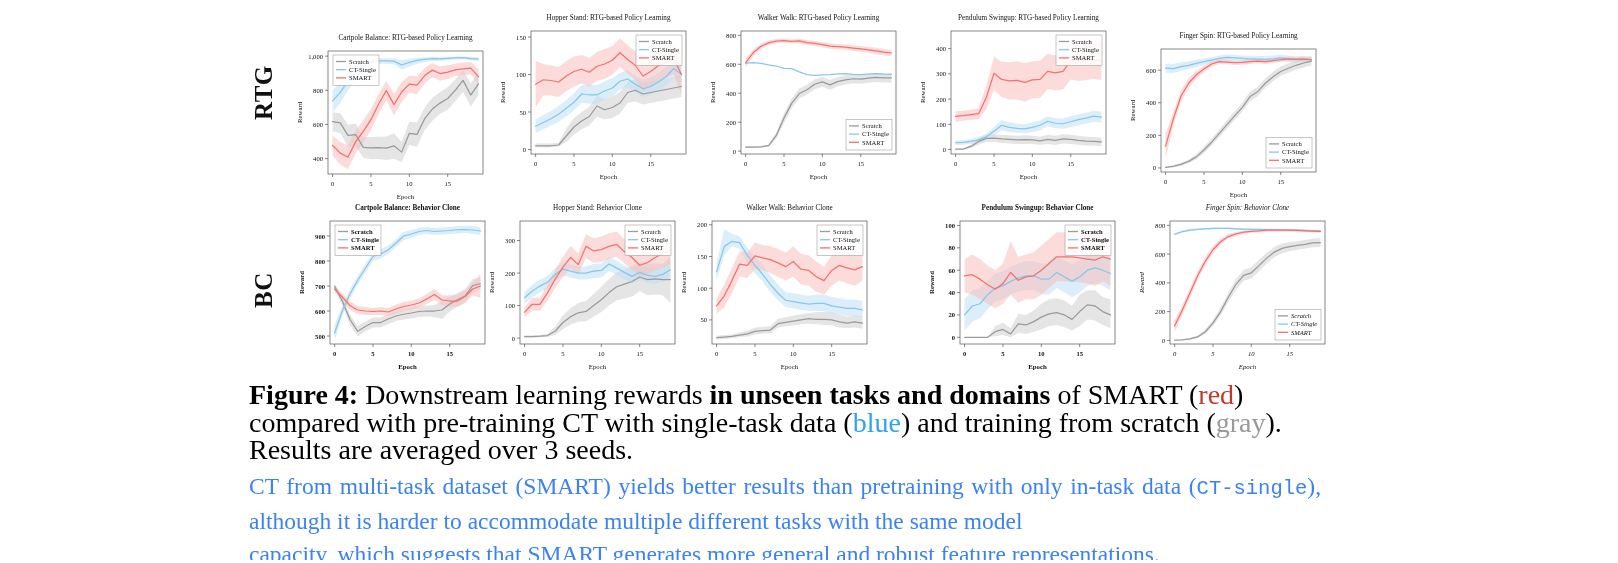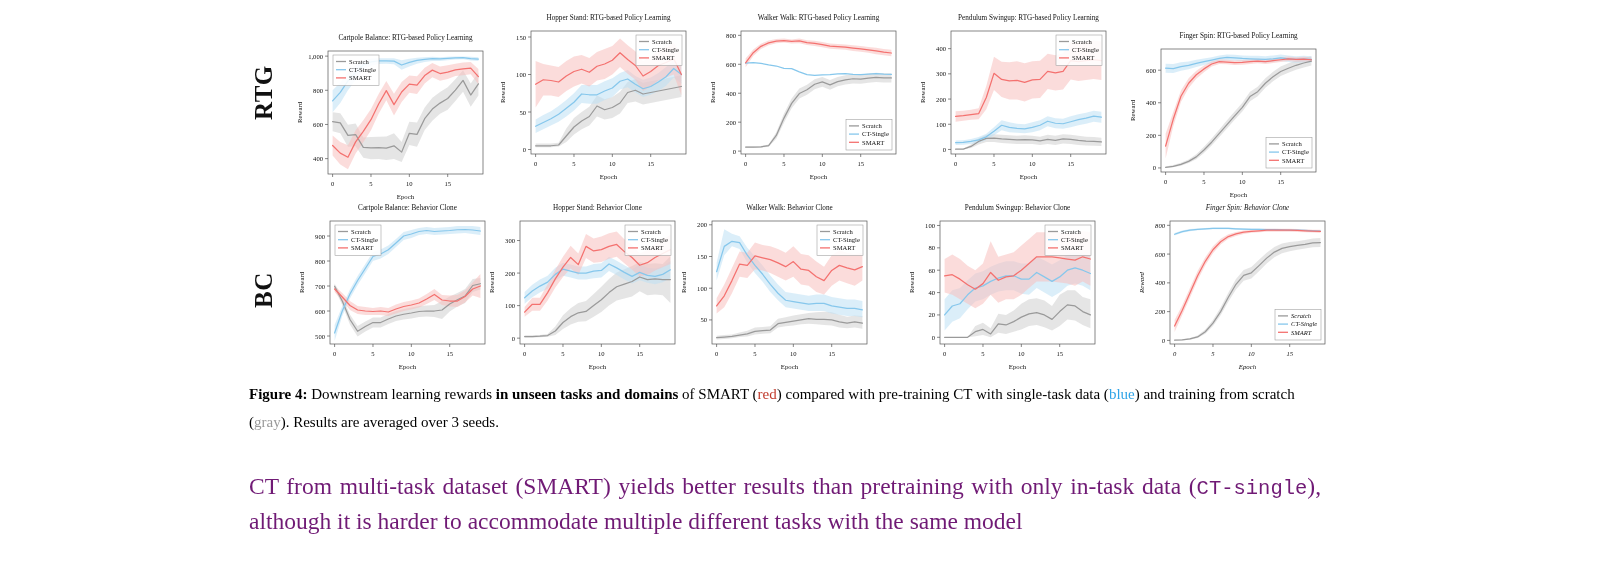--- a/index.html
+++ b/index.html
@@ -6,28 +6,28 @@
   body{width:1618px;height:563px;font-family:"Liberation Serif",serif;color:#000;overflow:hidden;}
   #page{position:relative;width:1618px;height:563px;}
 
   .figure-block{position:absolute;left:0;top:0;width:1618px;height:378px;}
   .row-label{position:absolute;font-family:"Liberation Serif",serif;font-weight:bold;color:#111;
              transform:rotate(-90deg);transform-origin:center center;white-space:nowrap;letter-spacing:.5px;}
   .panel{position:absolute;}
   .panel svg{display:block;}
 
   .caption{position:absolute;left:249px;top:381px;width:1070px;
-           font-family:"Liberation Serif",serif;font-size:15px;line-height:27.5px;color:#000;}
+           font-family:"Liberation Serif",serif;font-size:28px;line-height:27.5px;color:#000;}
   .caption b{font-weight:bold;}
   .cap-red{color:#c0392b;}
   .cap-blue{color:#2fa4e7;}
   .cap-gray{color:#9a9a9a;}
 
   .bodytext{position:absolute;left:249px;top:470px;width:1072px;
-            font-family:"Liberation Serif",serif;font-size:23.5px;line-height:33px;color:#701a75;
+            font-family:"Liberation Serif",serif;font-size:23.5px;line-height:33px;color:#3b82f6;
             text-align:justify;}
   .mono{font-family:"Liberation Mono",monospace;font-size:20.5px;}
   .clipline{height:22px;overflow:hidden;}
 </style>
 </head>
 <body>
 
 <div id="page">
 
   <div class="figure-block">
@@ -225,21 +225,21 @@
               <rect x="149" y="111.4" width="46" height="30.599999999999998" fill="#ffffff" fill-opacity="0.88" stroke="#9a9a9a" stroke-width="0.55"></rect>
               <line x1="152" y1="117.9" x2="162" y2="117.9" stroke="#9a9a9a" stroke-width="1.3"></line>
               <text x="165" y="120.2" font-size="6.6" font-family="&quot;Liberation Serif&quot;, serif" fill="#111">Scratch</text>
               <line x1="152" y1="126.10000000000001" x2="162" y2="126.10000000000001" stroke="#86c7ec" stroke-width="1.3"></line>
               <text x="165" y="128.4" font-size="6.6" font-family="&quot;Liberation Serif&quot;, serif" fill="#111">CT-Single</text>
               <line x1="152" y1="134.3" x2="162" y2="134.3" stroke="#f4716f" stroke-width="1.3"></line>
               <text x="165" y="136.60000000000002" font-size="6.6" font-family="&quot;Liberation Serif&quot;, serif" fill="#111">SMART</text>
             </g>
           </svg>
         </div>
-        <div class="panel" style="left: 286px; top: 198px; width: 205px; height: 186px;">
+        <div class="panel" style="left: 286px; top: 198px; width: 205px; height: 186px; font-weight: bold;">
           <svg width="205" height="186" viewBox="0 0 205 186">
             <text x="121.5" y="12" text-anchor="middle" font-size="7.2" font-family="&quot;Liberation Serif&quot;, serif" fill="#111">Cartpole Balance: Behavior Clone</text>
             <rect x="44" y="23" width="155" height="123" fill="#ffffff" stroke="#555" stroke-width="0.7"></rect>
             <path d="M48.60,85.50 L56.28,99.00 L63.95,116.50 L71.62,128.00 L79.30,123.50 L86.97,119.50 L94.64,119.50 L102.32,116.00 L109.99,113.00 L117.66,111.00 L125.34,109.50 L133.01,108.00 L140.68,107.50 L148.36,107.00 L156.03,103.00 L163.70,98.50 L171.38,95.00 L179.05,91.00 L186.72,81.00 L194.40,80.00 L194.40,91.50 L186.72,94.00 L179.05,105.00 L171.38,108.50 L163.70,113.50 L156.03,121.00 L148.36,119.00 L140.68,118.50 L133.01,119.00 L125.34,120.50 L117.66,121.50 L109.99,123.00 L102.32,126.00 L94.64,129.50 L86.97,129.50 L79.30,133.50 L71.62,138.50 L63.95,126.50 L56.28,107.00 L48.60,91.00 Z" fill="#cfcfcf" fill-opacity="0.55" stroke="none"></path>
             <path d="M48.60,127.00 L56.28,108.00 L63.95,91.50 L71.62,78.00 L79.30,66.00 L86.97,54.00 L94.64,51.50 L102.32,47.50 L109.99,41.00 L117.66,34.00 L125.34,32.00 L133.01,30.00 L140.68,29.00 L148.36,30.00 L156.03,29.50 L163.70,29.00 L171.38,28.00 L179.05,28.00 L186.72,28.00 L194.40,29.00 L194.40,37.00 L186.72,36.00 L179.05,35.00 L171.38,35.50 L163.70,36.00 L156.03,36.50 L148.36,37.00 L140.68,36.00 L133.01,37.00 L125.34,40.00 L117.66,42.00 L109.99,49.00 L102.32,56.00 L94.64,60.50 L86.97,63.00 L79.30,75.00 L71.62,87.00 L63.95,100.50 L56.28,118.00 L48.60,143.00 Z" fill="#bde0f4" fill-opacity="0.55" stroke="none"></path>
             <path d="M48.60,88.00 L56.28,95.00 L63.95,103.00 L71.62,108.00 L79.30,109.00 L86.97,110.00 L94.64,109.00 L102.32,110.00 L109.99,106.50 L117.66,104.00 L125.34,102.50 L133.01,100.50 L140.68,96.00 L148.36,91.00 L156.03,97.00 L163.70,97.50 L171.38,97.00 L179.05,92.50 L186.72,84.50 L194.40,76.00 L194.40,100.00 L186.72,97.50 L179.05,104.50 L171.38,109.00 L163.70,108.50 L156.03,107.00 L148.36,102.00 L140.68,106.00 L133.01,109.50 L125.34,111.50 L117.66,113.00 L109.99,115.50 L102.32,118.00 L94.64,117.00 L86.97,117.00 L79.30,117.00 L71.62,116.00 L63.95,112.00 L56.28,103.00 L48.60,94.00 Z" fill="#f8bfbe" fill-opacity="0.55" stroke="none"></path>
             <path d="M48.60,88.25 L56.28,103.00 L63.95,121.50 L71.62,133.25 L79.30,128.50 L86.97,124.50 L94.64,124.50 L102.32,121.00 L109.99,118.00 L117.66,116.25 L125.34,115.00 L133.01,113.50 L140.68,113.00 L148.36,113.00 L156.03,112.00 L163.70,106.00 L171.38,101.75 L179.05,98.00 L186.72,87.50 L194.40,85.75 " fill="none" stroke="#9a9a9a" stroke-width="1.25" stroke-linejoin="round" stroke-linecap="round"></path>
             <path d="M48.60,135.00 L56.28,113.00 L63.95,96.00 L71.62,82.50 L79.30,70.50 L86.97,58.50 L94.64,56.00 L102.32,51.75 L109.99,45.00 L117.66,38.00 L125.34,36.00 L133.01,33.50 L140.68,32.50 L148.36,33.50 L156.03,33.00 L163.70,32.50 L171.38,31.75 L179.05,31.50 L186.72,32.00 L194.40,33.00 " fill="none" stroke="#86c7ec" stroke-width="1.25" stroke-linejoin="round" stroke-linecap="round"></path>
             <path d="M48.60,91.00 L56.28,99.00 L63.95,107.50 L71.62,112.00 L79.30,113.00 L86.97,113.50 L94.64,113.00 L102.32,114.00 L109.99,111.00 L117.66,108.50 L125.34,107.00 L133.01,105.00 L140.68,101.00 L148.36,96.50 L156.03,102.00 L163.70,103.00 L171.38,103.00 L179.05,98.50 L186.72,91.00 L194.40,88.00 " fill="none" stroke="#f4716f" stroke-width="1.25" stroke-linejoin="round" stroke-linecap="round"></path>
             <line x1="41" y1="138" x2="44" y2="138" stroke="#555" stroke-width="0.7"></line>
@@ -344,21 +344,21 @@
               <rect x="149" y="27" width="46" height="30.599999999999998" fill="#ffffff" fill-opacity="0.88" stroke="#9a9a9a" stroke-width="0.55"></rect>
               <line x1="152" y1="33.5" x2="162" y2="33.5" stroke="#9a9a9a" stroke-width="1.3"></line>
               <text x="165" y="35.8" font-size="6.6" font-family="&quot;Liberation Serif&quot;, serif" fill="#111">Scratch</text>
               <line x1="152" y1="41.7" x2="162" y2="41.7" stroke="#86c7ec" stroke-width="1.3"></line>
               <text x="165" y="44" font-size="6.6" font-family="&quot;Liberation Serif&quot;, serif" fill="#111">CT-Single</text>
               <line x1="152" y1="49.9" x2="162" y2="49.9" stroke="#f4716f" stroke-width="1.3"></line>
               <text x="165" y="52.199999999999996" font-size="6.6" font-family="&quot;Liberation Serif&quot;, serif" fill="#111">SMART</text>
             </g>
           </svg>
         </div>
-        <div class="panel" style="left: 896px; top: 198px; width: 205px; height: 186px;">
+        <div class="panel" style="left: 916px; top: 198px; width: 205px; height: 186px; font-weight: bold;">
           <svg width="205" height="186" viewBox="0 0 205 186">
             <text x="121.5" y="12" text-anchor="middle" font-size="7.2" font-family="&quot;Liberation Serif&quot;, serif" fill="#111">Pendulum Swingup: Behavior Clone</text>
             <rect x="44" y="23" width="155" height="123" fill="#ffffff" stroke="#555" stroke-width="0.7"></rect>
             <path d="M48.60,139.29 L56.28,139.29 L63.95,139.29 L71.62,139.29 L79.30,128.11 L86.97,124.75 L94.64,130.35 L102.32,115.81 L109.99,116.93 L117.66,112.45 L125.34,105.75 L133.01,101.27 L140.68,100.15 L148.36,102.39 L156.03,107.98 L163.70,96.80 L171.38,92.33 L179.05,92.33 L186.72,99.04 L194.40,101.27 L194.40,130.35 L186.72,126.99 L179.05,122.52 L171.38,121.40 L163.70,128.11 L156.03,132.58 L148.36,129.23 L140.68,126.99 L133.01,128.11 L125.34,131.46 L117.66,133.70 L109.99,135.94 L102.32,134.82 L94.64,139.29 L86.97,137.05 L79.30,138.17 L71.62,139.29 L63.95,139.29 L56.28,139.29 L48.60,139.29 Z" fill="#cfcfcf" fill-opacity="0.55" stroke="none"></path>
             <path d="M48.60,101.27 L56.28,92.33 L63.95,90.09 L71.62,82.26 L79.30,75.55 L86.97,73.32 L94.64,68.85 L102.32,65.49 L109.99,63.25 L117.66,63.25 L125.34,65.49 L133.01,65.49 L140.68,58.78 L148.36,62.14 L156.03,66.61 L163.70,62.14 L171.38,56.55 L179.05,53.19 L186.72,55.43 L194.40,57.66 L194.40,92.33 L186.72,87.85 L179.05,85.62 L171.38,87.85 L163.70,94.56 L156.03,99.04 L148.36,94.56 L140.68,90.09 L133.01,96.80 L125.34,95.68 L117.66,92.33 L109.99,92.33 L102.32,93.45 L94.64,96.80 L86.97,101.27 L79.30,103.51 L71.62,111.34 L63.95,120.28 L56.28,123.64 L48.60,132.58 Z" fill="#bde0f4" fill-opacity="0.55" stroke="none"></path>
             <path d="M48.60,61.02 L56.28,56.55 L63.95,61.02 L71.62,67.73 L79.30,72.20 L86.97,65.49 L94.64,43.13 L102.32,58.78 L109.99,56.55 L117.66,54.31 L125.34,47.60 L133.01,40.89 L140.68,34.18 L148.36,34.18 L156.03,33.06 L163.70,34.18 L171.38,35.30 L179.05,36.42 L186.72,33.06 L194.40,34.18 L194.40,87.85 L186.72,83.38 L179.05,87.85 L171.38,85.62 L163.70,84.50 L156.03,83.38 L148.36,83.38 L140.68,83.38 L133.01,90.09 L125.34,96.80 L117.66,101.27 L109.99,101.27 L102.32,104.63 L94.64,96.80 L86.97,105.75 L79.30,110.22 L71.62,105.75 L63.95,101.27 L56.28,96.80 L48.60,94.56 Z" fill="#f8bfbe" fill-opacity="0.55" stroke="none"></path>
             <path d="M48.60,139.29 L56.28,139.29 L63.95,139.29 L71.62,139.29 L79.30,133.70 L86.97,131.46 L94.64,135.94 L102.32,125.87 L109.99,126.99 L117.66,123.64 L125.34,119.16 L133.01,115.81 L140.68,114.69 L148.36,116.93 L156.03,121.40 L163.70,113.57 L171.38,106.86 L179.05,107.98 L186.72,113.57 L194.40,116.93 " fill="none" stroke="#9a9a9a" stroke-width="1.25" stroke-linejoin="round" stroke-linecap="round"></path>
             <path d="M48.60,116.93 L56.28,107.98 L63.95,105.75 L71.62,96.80 L79.30,90.09 L86.97,87.85 L94.64,83.38 L102.32,80.03 L109.99,77.79 L117.66,77.79 L125.34,81.15 L133.01,81.15 L140.68,74.44 L148.36,78.91 L156.03,83.38 L163.70,78.91 L171.38,72.20 L179.05,69.96 L186.72,72.20 L194.40,75.55 " fill="none" stroke="#86c7ec" stroke-width="1.25" stroke-linejoin="round" stroke-linecap="round"></path>
             <path d="M48.60,77.79 L56.28,76.67 L63.95,81.15 L71.62,86.74 L79.30,91.21 L86.97,85.62 L94.64,74.44 L102.32,82.26 L109.99,78.91 L117.66,77.79 L125.34,72.20 L133.01,65.49 L140.68,58.78 L148.36,58.78 L156.03,58.78 L163.70,59.90 L171.38,61.02 L179.05,62.14 L186.72,58.78 L194.40,61.02 " fill="none" stroke="#f4716f" stroke-width="1.25" stroke-linejoin="round" stroke-linecap="round"></path>
             <line x1="41" y1="139.29090909090908" x2="44" y2="139.29090909090908" stroke="#555" stroke-width="0.7"></line>
@@ -438,15 +438,16 @@
       </div>
   </div>
 
   <div class="caption">
     <b>Figure 4:</b><span> Downstream learning rewards </span><b>in unseen tasks and domains</b><span> of SMART (</span><span class="cap-red">red</span><span>) compared with pre-training CT with single-task data (</span><span class="cap-blue">blue</span><span>) and training from scratch (</span><span class="cap-gray">gray</span><span>). Results are averaged over 3 seeds.</span>
   </div>
 
   <div class="bodytext">
     <span>CT from multi-task dataset (SMART) yields better results than pretraining with only in-task data</span>
     <span>(</span><span class="mono">CT-single</span><span>), although it is harder to accommodate multiple different tasks with the same model</span>
+    <span class="clipline" style="display:block;">capacity, which suggests that SMART generates more general and robust feature representations.</span>
   </div>
 
 </div>
 
 </body></html>

